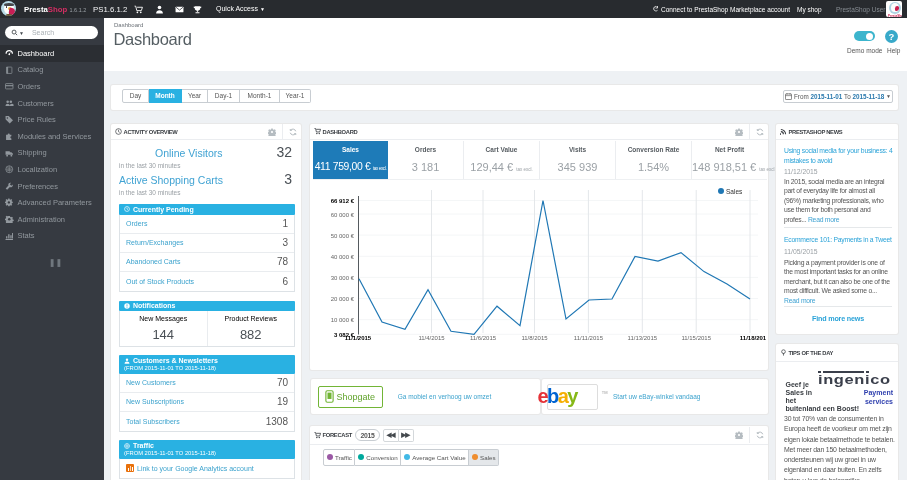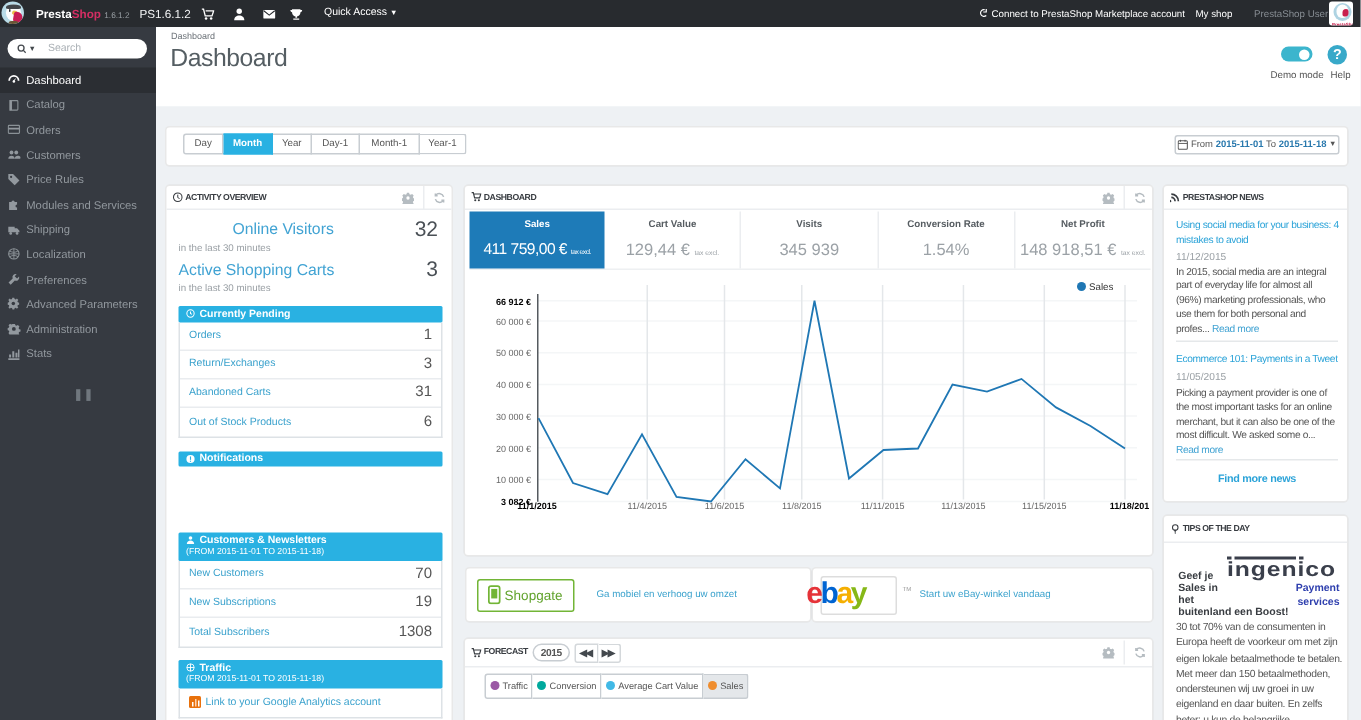--- a/index.html
+++ b/index.html
@@ -212,32 +212,42 @@
       <div class="row">
           <span class="lnk">Orders</span>
           <span class="num">1</span>
         </div>
       <div class="row">
           <span class="lnk">Return/Exchanges</span>
           <span class="num">3</span>
         </div>
       <div class="row">
           <span class="lnk">Abandoned Carts</span>
-          <span class="num">31</span>
+          <span class="num">78</span>
         </div>
       <div class="row">
           <span class="lnk">Out of Stock Products</span>
           <span class="num">6</span>
         </div>
     </div>
     <div class="abs band" style="left:8px;top:176.5px;width:176px;height:10.5px;"><svg style="width:6px;height:6px;margin-right:3px;flex:none;" viewBox="0 0 16 16">
           <circle cx="8" cy="8" r="7.3" fill="#fff"></circle>
           <rect x="7" y="3.5" width="2" height="6" fill="#29b1e2"></rect>
           <rect x="7" y="11" width="2" height="2" fill="#29b1e2"></rect>
         </svg>Notifications</div>
+    <div class="abs tbl" style="left:8px;top:187px;width:176px;height:36px;display:flex;">
+      <div style="flex:1;border-right:1px solid #e9ecef;text-align:center;">
+          <div class="lnk" style="font-size:7px;margin-top:4px;">New Messages</div>
+          <div style="font-size:13px;color:#4a5056;margin-top:5px;">144</div>
+        </div>
+      <div style="flex:1;text-align:center;">
+          <div class="lnk" style="font-size:7px;margin-top:4px;">Product Reviews</div>
+          <div style="font-size:13px;color:#4a5056;margin-top:5px;">882</div>
+        </div>
+    </div>
     <div class="abs band" style="left:8px;top:230.5px;width:176px;height:19px;">
         <div><svg style="width:6px;height:6px;margin-right:3px;vertical-align:-1px;display:inline-block;flex:none;" viewBox="0 0 16 16" fill="#fff">
             <circle cx="8" cy="4.5" r="3.2"></circle>
             <path d="M1.5 15c0-3.8 2.9-6 6.5-6s6.5 2.2 6.5 6z"></path>
           </svg>Customers &amp; Newsletters<br><span style="font-weight:normal;font-size:5.8px;">(FROM 2015-11-01 TO 2015-11-18)</span></div>
       </div>
     <div class="abs tbl" style="left:8px;top:249.5px;width:176px;">
       <div class="row">
           <span class="lnk">New Customers</span>
           <span class="num">70</span>
@@ -283,20 +293,24 @@
       <div style="width:1px;height:16px;background:#ebedf0;margin:0 6px;"></div>
       <svg class="tic" viewBox="0 0 16 16" fill="none" stroke="#b5bcc1" stroke-width="2">
             <path d="M13.5 6.5A6 6 0 0 0 3 4.5M2.5 2v3h3M2.5 9.5a6 6 0 0 0 10.5 2M13.5 14v-3h-3"></path>
           </svg>
         </div>
     </div>
     <div class="abs" style="left:3px;top:17px;width:454px;height:39px;display:flex;border-bottom:1px solid #eef0f2;">
       <div class="kpi on">
           <div class="kt">Sales</div>
           <div class="kv" style="color:#fff;font-size:10.4px;letter-spacing:-0.35px;">411 759,00 € <span style="font-size:4.5px;">tax excl.</span></div>
+        </div>
+      <div class="kpi">
+          <div class="kt">Orders</div>
+          <div class="kv">3 181</div>
         </div>
       <div class="kpi">
           <div class="kt">Cart Value</div>
           <div class="kv">129,44 € <span style="font-size:4.5px;">tax excl.</span></div>
         </div>
       <div class="kpi">
           <div class="kt">Visits</div>
           <div class="kv">345 939</div>
         </div>
       <div class="kpi">

